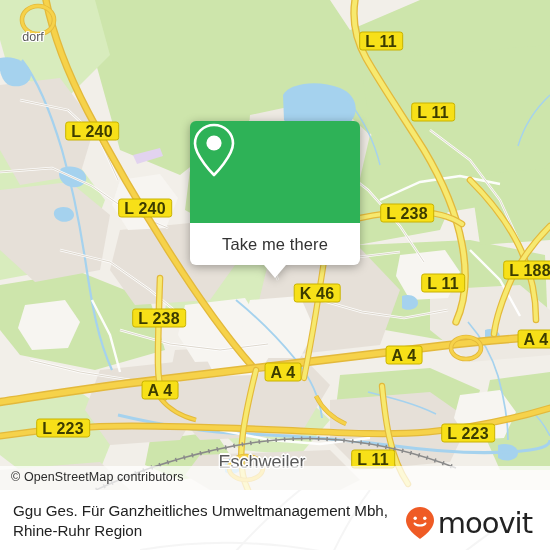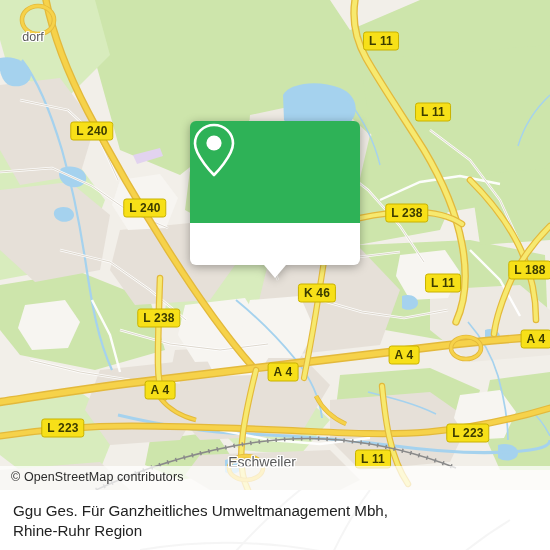--- a/index.html
+++ b/index.html
@@ -28,36 +28,36 @@
     line-height:15px;
   }
 
   
   .shield{
     position:absolute;
     background:#f7e018;
     border:1.6px solid #c9b200;
     border-radius:3px;
     color:#3c3c00;
-    font-size:12px;
+    font-size:16px;
     font-weight:bold;
     line-height:13px;
     padding:2px 5px 2px 5px;
     white-space:nowrap;
     letter-spacing:.2px;
     transform:translate(-50%,-50%);
     box-sizing:border-box;
   }
 
   
   .place{
     position:absolute;
     transform:translate(-50%,-50%);
     color:#5a5a5a;
-    font-size:14px;
+    font-size:18px;
     white-space:nowrap;
     text-shadow:
        1.3px 0 0 rgba(255,255,255,.95),-1.3px 0 0 rgba(255,255,255,.95),
        0 1.3px 0 rgba(255,255,255,.95),0 -1.3px 0 rgba(255,255,255,.95),
        1px 1px 0 rgba(255,255,255,.95),-1px -1px 0 rgba(255,255,255,.95),
        1px -1px 0 rgba(255,255,255,.95),-1px 1px 0 rgba(255,255,255,.95);
   }
   .place.small{font-size:12.5px;padding-left:38px;}
 
   
@@ -337,32 +337,42 @@
     <div class="place" style="left:262px;top:462px">Eschweiler</div>
 
     <div id="popup">
       <div id="popup-top" style="background:#2eb257">
         <svg width="48" height="58" viewBox="0 0 48 58">
           <path d="M24 4 C13.5 4 5 12.3 5 22.6 C5 35 24 54 24 54 C24 54 43 35 43 22.6 C43 12.3 34.5 4 24 4 Z" fill="none" stroke="#ffffff" stroke-width="2.6" stroke-linejoin="round"></path>
           <circle cx="24" cy="22" r="7.6" fill="#ffffff"></circle>
         </svg>
       </div>
       <div id="popup-bottom">
+        <span id="popup-label">Take me there</span>
         <span id="popup-tail"></span>
       </div>
     </div>
 
     <div id="attribution">© OpenStreetMap contributors</div>
   </div>
 
   <div id="footer">
     <svg id="footer-watermark" width="430" height="200" viewBox="0 0 430 200">
       <g stroke="#555" stroke-width="2" fill="none">
         <path d="M30,200 C70,150 110,100 160,60 C200,28 250,10 300,0"></path>
         <path d="M160,200 C180,150 200,100 230,60"></path>
         <path d="M250,200 C280,160 320,120 370,90"></path>
         <path d="M0,120 C60,110 130,110 200,125 C270,140 340,160 430,170"></path>
       </g>
     </svg>
     <div id="footer-title">Ggu Ges. Für Ganzheitliches Umweltmanagement Mbh, Rhine-Ruhr Region</div>
+    <div id="footer-logo">
+      <svg width="30" height="34" viewBox="0 0 30 34">
+        <path d="M15 1 C7.3 1 1 7.1 1 14.6 C1 24.1 15 33 15 33 C15 33 29 24.1 29 14.6 C29 7.1 22.7 1 15 1 Z" fill="#ef5b25"></path>
+        <circle cx="10.2" cy="12.2" r="1.7" fill="#ffffff"></circle>
+        <circle cx="19.8" cy="12.2" r="1.7" fill="#ffffff"></circle>
+        <path d="M9.5 17.4 C11.5 20.3 18.5 20.3 20.5 17.4" stroke="#ffffff" stroke-width="1.9" fill="none" stroke-linecap="round"></path>
+      </svg>
+      <span id="moovit-word">moovit</span>
+    </div>
   </div>
 
 </div>
 
 </body></html>

